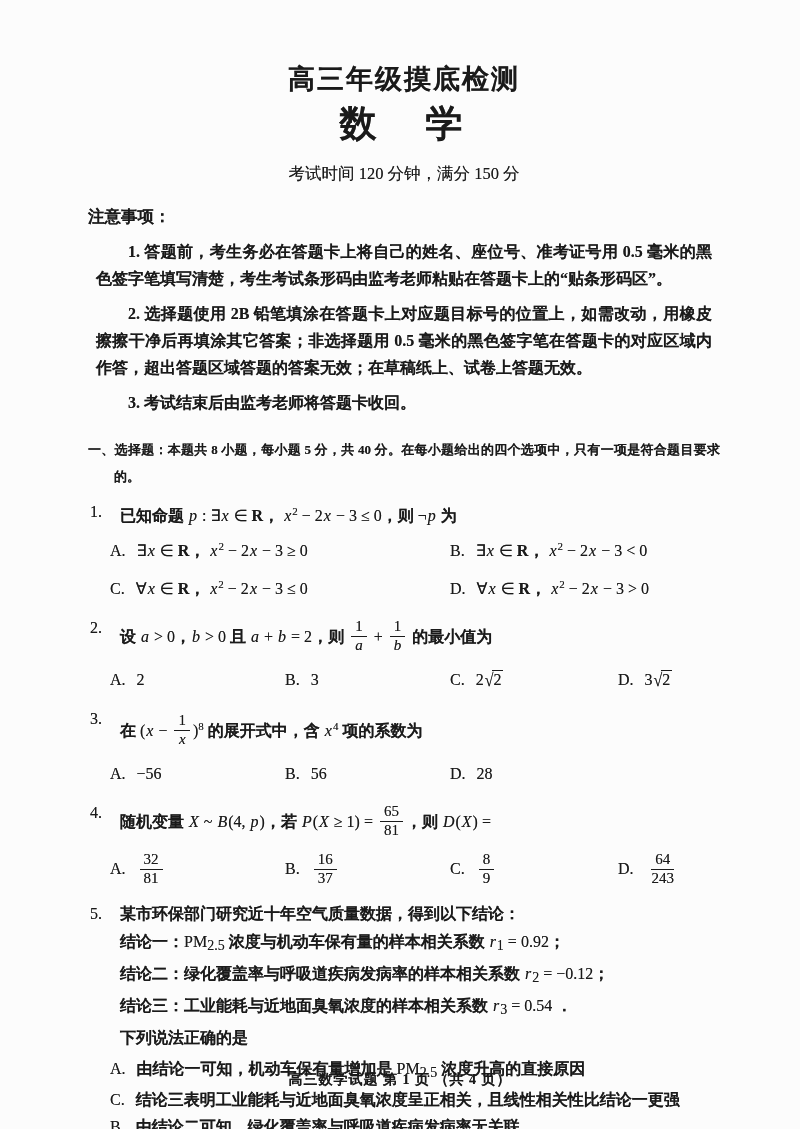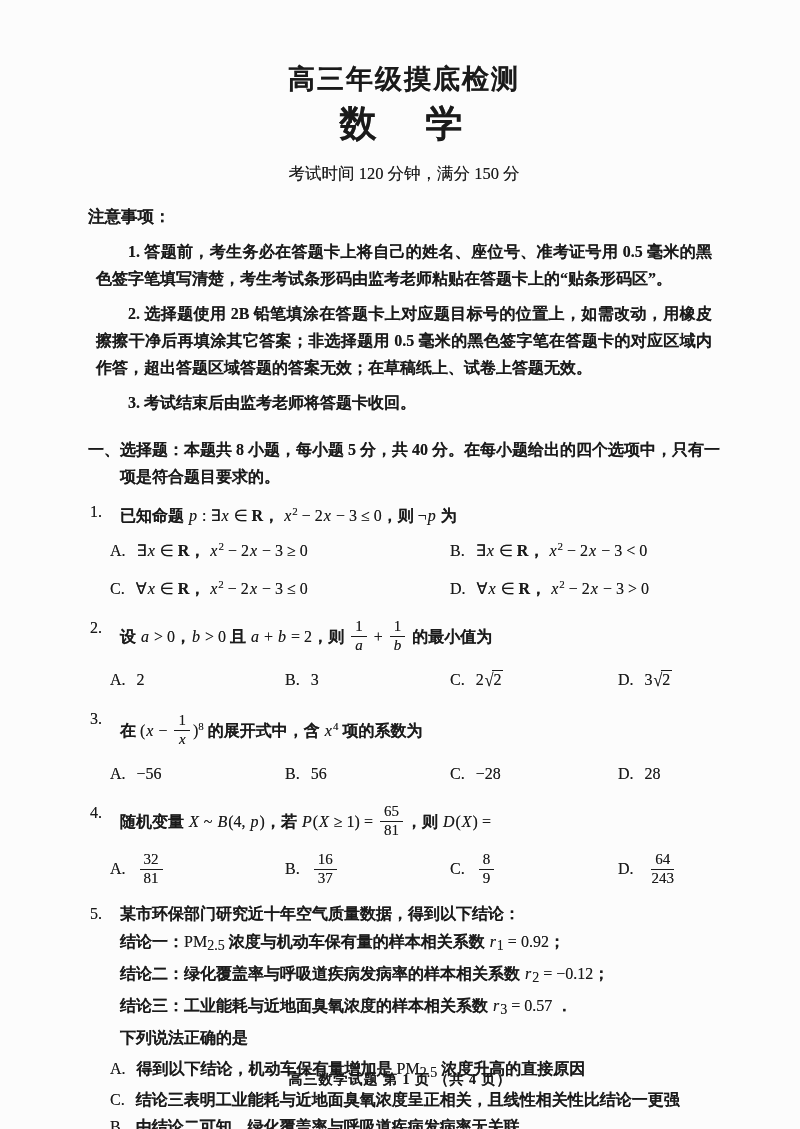--- a/index.html
+++ b/index.html
@@ -22,21 +22,21 @@
   .title { font-size: 27px; line-height: 34px; font-weight: 700; letter-spacing: 2px; }
   .subject { font-size: 37px; line-height: 44px; font-weight: 700; margin-top: 6px; letter-spacing: 6px; }
   .info { font-size: 16.5px; margin-top: 14px; font-weight: 500; }
   
   .notes { margin-top: 16px; }
   .notes-heading { font-weight: 700; font-size: 16.5px; line-height: 27px; }
   .note { margin: 8px; text-indent: 2em; text-align: justify; line-height: 27px; font-weight: 600; }
   
   .section-heading {
     margin: 20px 0 8px 0;
-    font-weight: 700; font-size: 16px; line-height: 27px;
+    font-weight: 700; font-size: 13px; line-height: 27px;
     padding-left: 2em; text-indent: -2em; text-align: justify;
   }
   
   .question { margin-bottom: 11px; }
   .q-row { display: flex; align-items: flex-start; }
   .q-num {
     flex: 0 0 32px; padding-left: 2px;
     font-family: "Liberation Serif", serif; font-weight: 400; line-height: 27px;
   }
   .q-body { flex: 1 1 auto; font-weight: 600; }
@@ -135,21 +135,20 @@
     <div class="q-row">
       <span class="q-num">3.</span>
       <div class="q-body">
         <div class="q-stem tall"><span class="sg-t">在 </span><span class="sg-r">(</span><span class="sg-m">x</span><span class="sg-r"> − </span><span class="frac">
               <span class="fn">1</span>
               <span class="fd"><i>x</i></span>
             </span><span class="sg-r">)</span><span class="sg-sup">8</span><span class="sg-t"> 的展开式中，含 </span><span class="sg-m">x</span><span class="sg-sup">4</span><span class="sg-t"> 项的系数为</span></div>
         <div class="opts cols4">
           <div class="opt"><span class="opt-label">A.</span><span><span class="sg-r">−56</span></span></div>
           <div class="opt"><span class="opt-label">B.</span><span><span class="sg-r">56</span></span></div>
-          <div class="opt"><span class="opt-label">C.</span><span><span class="sg-r">−28</span></span></div>
           <div class="opt"><span class="opt-label">D.</span><span><span class="sg-r">28</span></span></div>
         </div>
       </div>
     </div>
   </div>
 
   <div class="question">
     <div class="q-row">
       <span class="q-num">4.</span>
       <div class="q-body">
@@ -179,24 +178,24 @@
     </div>
   </div>
 
   <div class="question">
     <div class="q-row">
       <span class="q-num">5.</span>
       <div class="q-body">
         <div class="q5-line"><span class="sg-t">某市环保部门研究近十年空气质量数据，得到以下结论：</span></div>
         <div class="q5-line"><span class="sg-t">结论一：</span><span class="sg-r">PM</span><span class="sg-sub">2.5</span><span class="sg-t"> 浓度与机动车保有量的样本相关系数 </span><span class="sg-m">r</span><span class="sg-sub">1</span><span class="sg-r"> = 0.92</span><span class="sg-t">；</span></div>
         <div class="q5-line"><span class="sg-t">结论二：绿化覆盖率与呼吸道疾病发病率的样本相关系数 </span><span class="sg-m">r</span><span class="sg-sub">2</span><span class="sg-r"> = −0.12</span><span class="sg-t">；</span></div>
-        <div class="q5-line"><span class="sg-t">结论三：工业能耗与近地面臭氧浓度的样本相关系数 </span><span class="sg-m">r</span><span class="sg-sub">3</span><span class="sg-r"> = 0.57</span><span class="sg-t"> ．</span></div>
+        <div class="q5-line"><span class="sg-t">结论三：工业能耗与近地面臭氧浓度的样本相关系数 </span><span class="sg-m">r</span><span class="sg-sub">3</span><span class="sg-r"> = 0.54</span><span class="sg-t"> ．</span></div>
         <div class="q5-line"><span class="sg-t">下列说法正确的是</span></div>
         <div class="opts rows">
-          <div class="opt"><span class="opt-label">A.</span><span><span class="sg-t">得到以下结论，机动车保有量增加是 </span><span class="sg-r">PM</span><span class="sg-sub">2.5</span><span class="sg-t"> 浓度升高的直接原因</span></span></div>
+          <div class="opt"><span class="opt-label">A.</span><span><span class="sg-t">由结论一可知，机动车保有量增加是 </span><span class="sg-r">PM</span><span class="sg-sub">2.5</span><span class="sg-t"> 浓度升高的直接原因</span></span></div>
           <div class="opt"><span class="opt-label">C.</span><span><span class="sg-t">结论三表明工业能耗与近地面臭氧浓度呈正相关，且线性相关性比结论一更强</span></span></div>
           <div class="opt"><span class="opt-label">B.</span><span><span class="sg-t">由结论二可知，绿化覆盖率与呼吸道疾病发病率无关联</span></span></div>
           <div class="opt"><span class="opt-label">D.</span><span><span class="sg-t">结论一中 </span><span class="sg-r">|</span><span class="sg-m">r</span><span class="sg-sub">1</span><span class="sg-r">|</span><span class="sg-t"> 接近 </span><span class="sg-r">1</span><span class="sg-t">，说明 </span><span class="sg-r">PM</span><span class="sg-sub">2.5</span><span class="sg-t"> 浓度与机动车保有量存在极强的线性相关关系</span></span></div>
         </div>
       </div>
     </div>
   </div>
 
   <div class="footer">高三数学试题 第 1 页 （共 4 页）</div>
 

